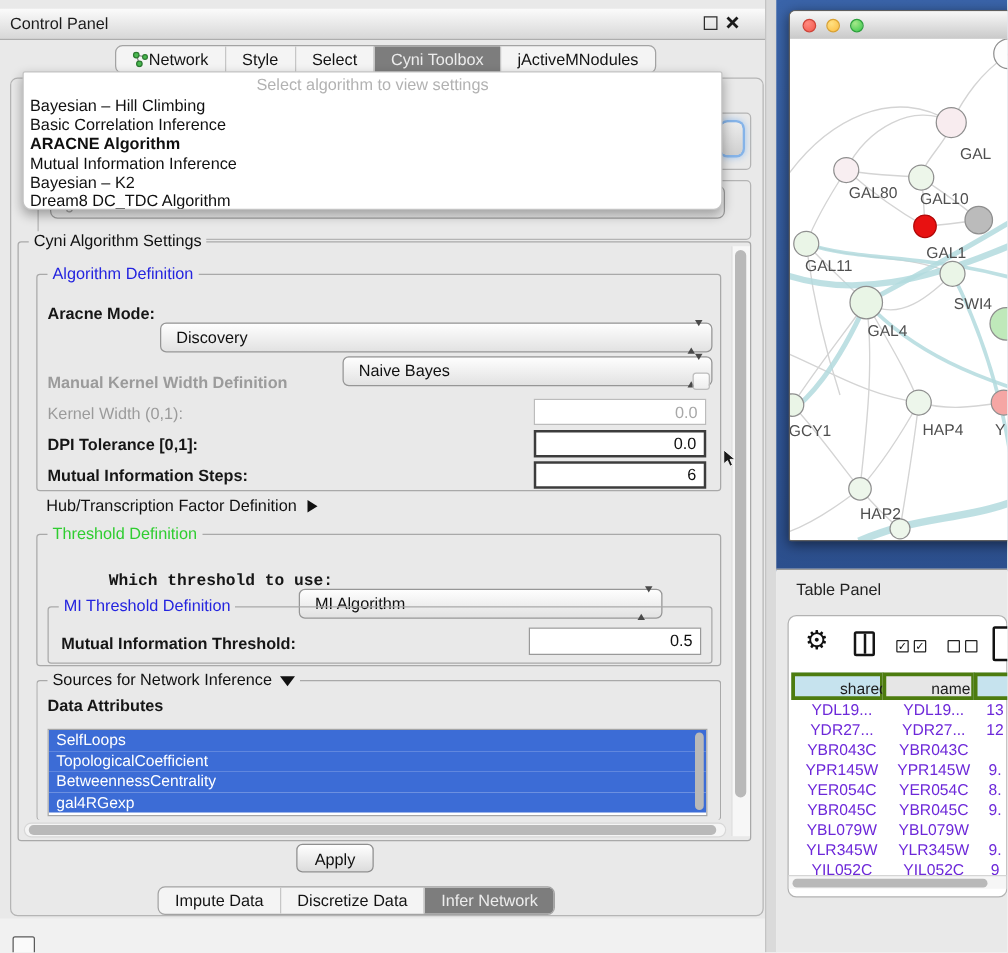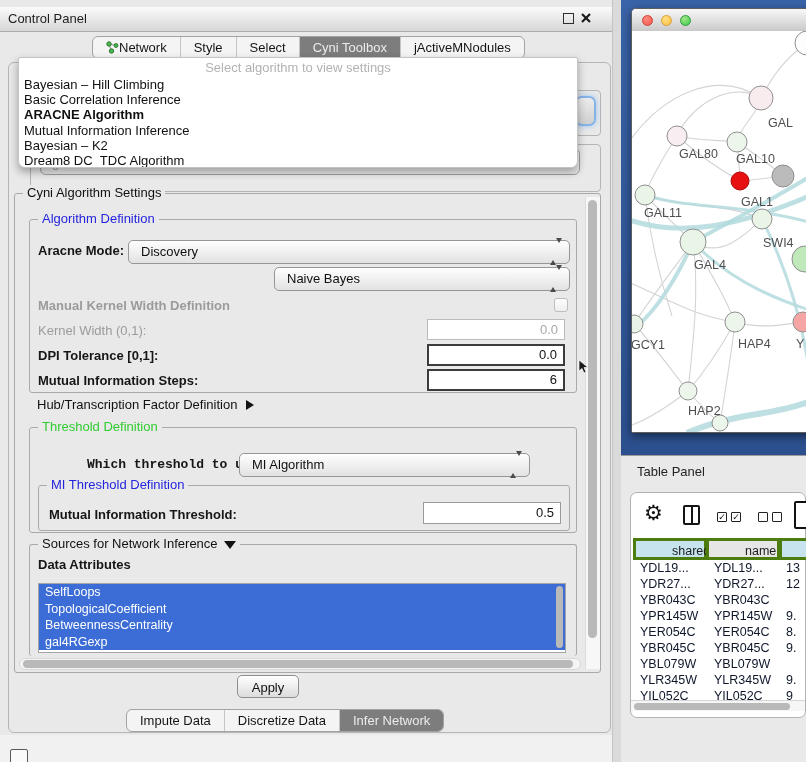--- a/index.html
+++ b/index.html
@@ -27,21 +27,21 @@
   .popup .ph{height:19px;line-height:19px;text-align:center;color:#b2b2b2;font-size:13px;}
   .popup-item{height:15.2px;line-height:15.2px;font-size:13px;color:#101010;padding-left:5px;white-space:nowrap;}
   .popup-item.bold{font-weight:bold;}
   
   .fs{position:absolute;border:1px solid #a9a9a9;border-radius:3px;box-sizing:border-box;}
   .fst{position:absolute;top:-9px;left:8px;background:#e9e9e9;padding:0 4px;font-size:13px;color:#111;white-space:nowrap;}
   .fst.blue{color:#2424df;}
   .fst.green{color:#2fcd30;}
   .lbl{position:absolute;font-size:13px;font-weight:bold;color:#161616;white-space:nowrap;}
   .lbl.dis{color:#9b9b9b;}
-  .combo{position:absolute;border:1px solid #969696;border-radius:5px;background:linear-gradient(#fefefe,#e2e2e2);box-sizing:border-box;}
+  .combo{position:absolute;border:1px solid #969696;border-radius:5px;background:linear-gradient(#fefefe,#e2e2e2);box-sizing:border-box;margin-top:18px;}
   .combo .val{position:absolute;left:12px;top:0;line-height:22px;font-size:13px;color:#101010;white-space:nowrap;}
   .combo .arrs{position:absolute;right:7px;top:50%;transform:translateY(-50%);}
   .arr-up{width:0;height:0;border-left:3.5px solid transparent;border-right:3.5px solid transparent;border-bottom:5px solid #4a4a4a;margin-bottom:2px;}
   .arr-dn{width:0;height:0;border-left:3.5px solid transparent;border-right:3.5px solid transparent;border-top:5px solid #4a4a4a;}
   .field{position:absolute;background:#fff;border:1px solid #9a9a9a;font-size:13px;text-align:right;padding:0 6px;line-height:19px;color:#111;box-sizing:border-box;}
   .field.strong{border:2px solid #3c3c3c;line-height:18px;}
   .field.dis{border:1px solid #bcbcbc;color:#a8a8a8;}
   .checkbox{position:absolute;width:14px;height:14px;border:1px solid #bdbdbd;border-radius:3px;background:linear-gradient(#fdfdfd,#eee);box-sizing:border-box;}
   .tri-right{display:inline-block;width:0;height:0;border-top:5.5px solid transparent;border-bottom:5.5px solid transparent;border-left:8px solid #111;margin-left:9px;vertical-align:-1px;}
   .tri-down{display:inline-block;width:0;height:0;border-left:6px solid transparent;border-right:6px solid transparent;border-top:8px solid #111;margin-left:6px;vertical-align:-1px;}
@@ -64,21 +64,21 @@
   .tp-bg{left:621px;top:455px;width:185px;height:307px;background:#e9e9e9;border-top:1px solid #9a9a9a;box-sizing:border-box;}
   .tp-title{left:637px;top:459px;font-size:13px;color:#232323;line-height:26px;}
   .tp-panel{left:630px;top:492px;width:176px;height:226px;background:#fff;border:1px solid #b2b2b2;border-radius:7px;box-sizing:border-box;}
   .gear{left:644px;top:500px;font-size:21px;color:#111;line-height:26px;}
   .cols-icon{left:683px;top:505px;width:17px;height:20px;border:2px solid #151515;border-radius:2px;box-sizing:border-box;}
   .cols-icon i{position:absolute;left:50%;top:0;width:2px;height:100%;background:#151515;transform:translateX(-1px);}
   .cb-sm{position:absolute;width:10px;height:10px;border:1.5px solid #222;border-radius:1px;font-size:9px;line-height:9px;text-align:center;color:#111;box-sizing:border-box;}
   .page-icon{left:794px;top:501px;width:16px;height:28px;border:2px solid #111;border-radius:2px;background:#fff;box-sizing:border-box;}
   .th-cell{position:absolute;top:538px;height:22px;border:3px solid #4d7c0f;box-sizing:border-box;font-size:12.5px;text-align:left;line-height:20px;color:#1d1d1d;padding-left:36px;}
   .tbody{left:633px;top:560px;width:173px;height:140px;overflow:hidden;}
-  .trow{display:flex;height:16px;line-height:16px;font-size:12.5px;color:#0f172a;}
+  .trow{display:flex;height:16px;line-height:16px;font-size:12.5px;color:#6d28d9;text-align:center;}
   .tc1{width:74px;padding-left:7px;box-sizing:border-box;white-space:nowrap;overflow:hidden;}
   .tc2{width:73px;padding-left:7px;box-sizing:border-box;white-space:nowrap;overflow:hidden;}
   .tc3{width:26px;padding-left:6px;box-sizing:border-box;white-space:nowrap;}
   .tp-hscroll{left:631px;top:700px;width:174px;height:11px;background:#f6f6f6;border-top:1px solid #d5d5d5;box-sizing:border-box;}
 </style>
 </head>
 <body>
 
 <div id="root">
 

